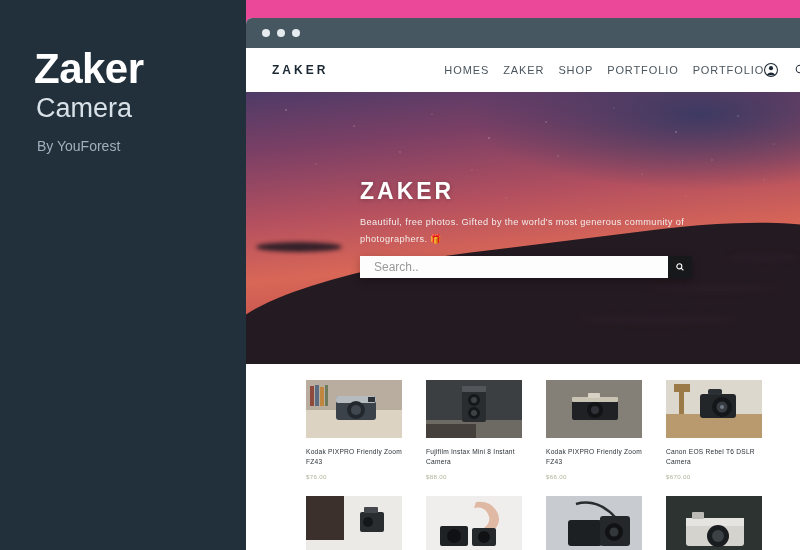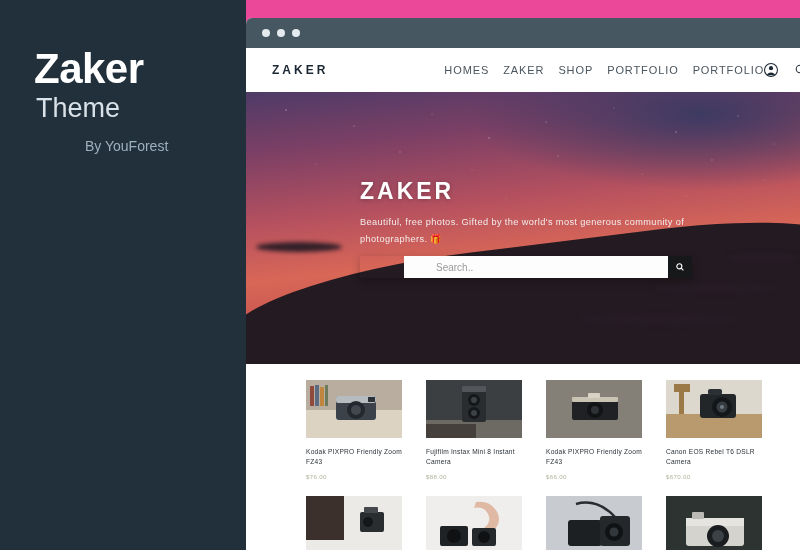--- a/index.html
+++ b/index.html
@@ -30,21 +30,20 @@
   }
   #promo-sub {
     position: absolute; left: 36px; top: 95px;
     font-size: 27px; font-weight: 300;
     color: #d9e2e8; line-height: 1;
   }
   #promo-by {
     position: absolute; left: 37px; top: 138px;
     font-size: 14px; font-weight: 400;
     color: #9fb0bd;
-    margin-left: 48px;
   }
 
   
   #mobile {
     position: absolute; left: 20px; top: 212px;
     width: 205px; height: 338px;
     background: #ffffff;
     border-radius: 7px 7px 0 0;
     overflow: hidden;
     box-shadow: 0 0 22px rgba(0,0,0,0.35);
@@ -151,22 +150,22 @@
     position: absolute; left: 114px; top: 122px; width: 330px;
     font-size: 9.2px; line-height: 1.85; color: #f3eceb; letter-spacing: 0.4px;
   }
   #hero-search {
     position: absolute; left: 114px; top: 164px;
     display: flex; width: 332px; height: 22px;
     box-shadow: 0 3px 10px rgba(0,0,0,0.25);
   }
   #hero-search-input {
     flex: 1; background: #fdfdfd;
-    font-size: 10px; color: #9a9a9a; padding-left: 32px;
-    display: flex; align-items: center; margin-left: 44px;
+    font-size: 12px; color: #9a9a9a; padding-left: 14px;
+    display: flex; align-items: center;
   }
   #hero-search-btn {
     width: 24px; background: #16181a;
     display: flex; align-items: center; justify-content: center;
   }
 
   
   #products {
     background: #fff; padding: 16px 60px 0 60px;
   }
@@ -185,21 +184,21 @@
   }
   .prow2 { margin-top: 16px; }
 </style>
 </head>
 <body>
 
 <div id="stage">
 
   <div id="promo">
     <div id="promo-title">Zaker</div>
-    <div id="promo-sub">Theme</div>
+    <div id="promo-sub">Camera</div>
     <div id="promo-by">By YouForest</div>
   </div>
 
   <div id="mobile">
     <div id="mobile-bar">
       <span class="dot"></span>
       <span class="dot"></span>
       <span class="dot"></span>
     </div>
     <div id="mobile-nav">

